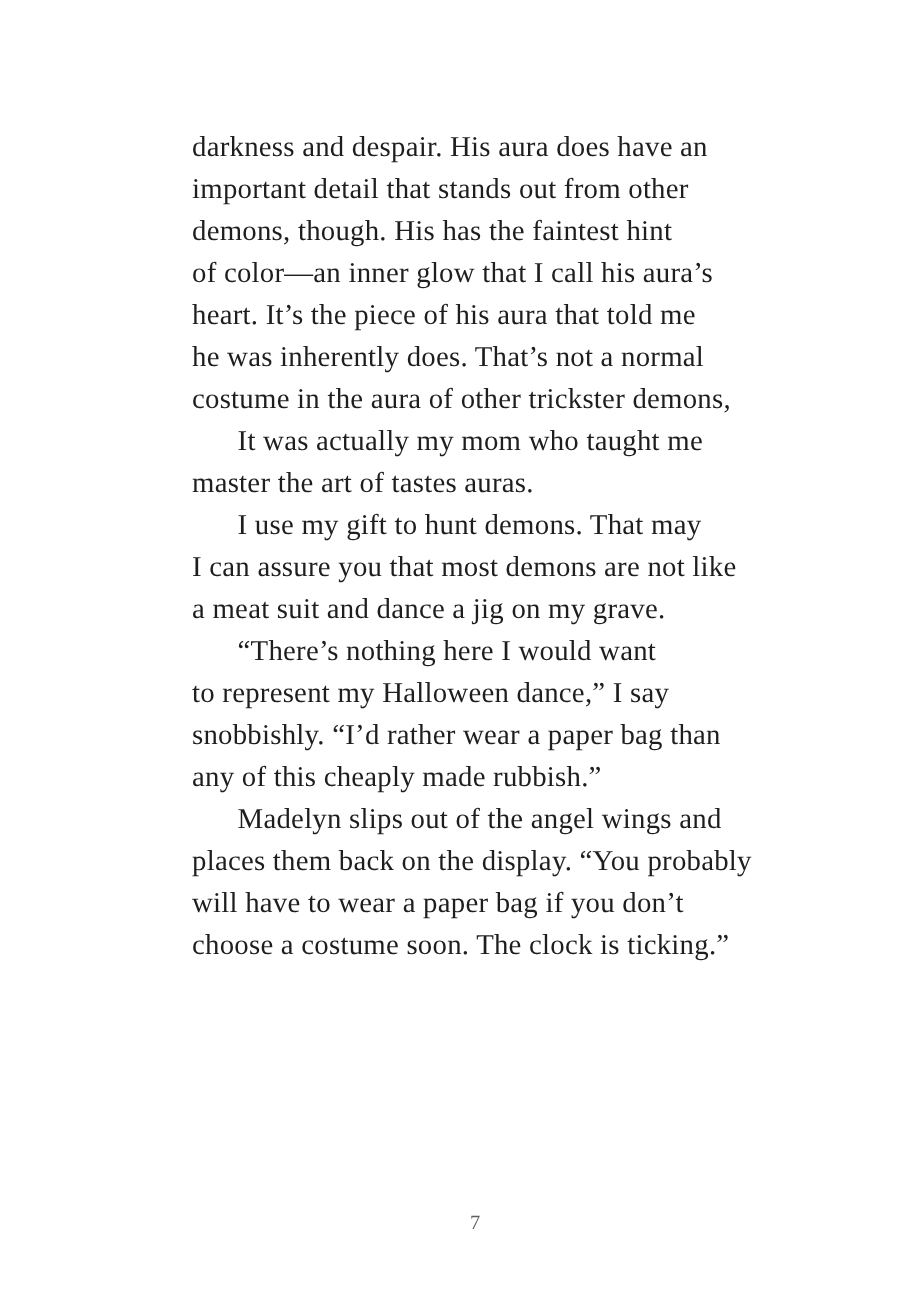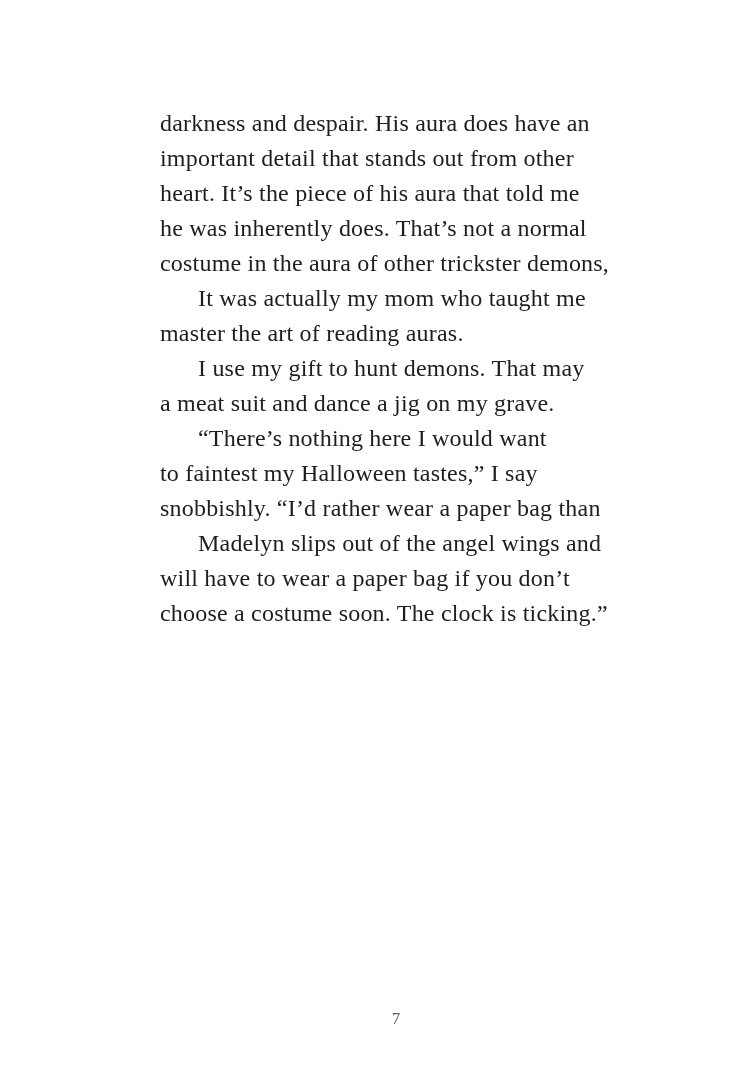--- a/index.html
+++ b/index.html
@@ -52,30 +52,35 @@
   }
 </style>
 </head>
 <body>
 
 <div class="book-page">
 
   <div class="text-block">
     <div class="text-line">darkness and despair. His aura does have an</div>
     <div class="text-line">important detail that stands out from other</div>
+    <div class="text-line">demons, though. His has the faintest hint</div>
+    <div class="text-line">of color—an inner glow that I call his aura’s</div>
     <div class="text-line">heart. It’s the piece of his aura that told me</div>
     <div class="text-line">he was inherently does. That’s not a normal</div>
     <div class="text-line">costume in the aura of other trickster demons,</div>
     <div class="text-line indent">It was actually my mom who taught me</div>
-    <div class="text-line">master the art of reading auras.</div>
+    <div class="text-line">master the art of tastes auras.</div>
     <div class="text-line indent">I use my gift to hunt demons. That may</div>
+    <div class="text-line">I can assure you that most demons are not like</div>
     <div class="text-line">a meat suit and dance a jig on my grave.</div>
     <div class="text-line indent">“There’s nothing here I would want</div>
-    <div class="text-line">to faintest my Halloween tastes,” I say</div>
+    <div class="text-line">to represent my Halloween dance,” I say</div>
     <div class="text-line">snobbishly. “I’d rather wear a paper bag than</div>
+    <div class="text-line">any of this cheaply made rubbish.”</div>
     <div class="text-line indent">Madelyn slips out of the angel wings and</div>
+    <div class="text-line">places them back on the display. “You probably</div>
     <div class="text-line">will have to wear a paper bag if you don’t</div>
     <div class="text-line">choose a costume soon. The clock is ticking.”</div>
   </div>
 
   <div class="folio">7</div>
 
 </div>
 
 </body></html>

